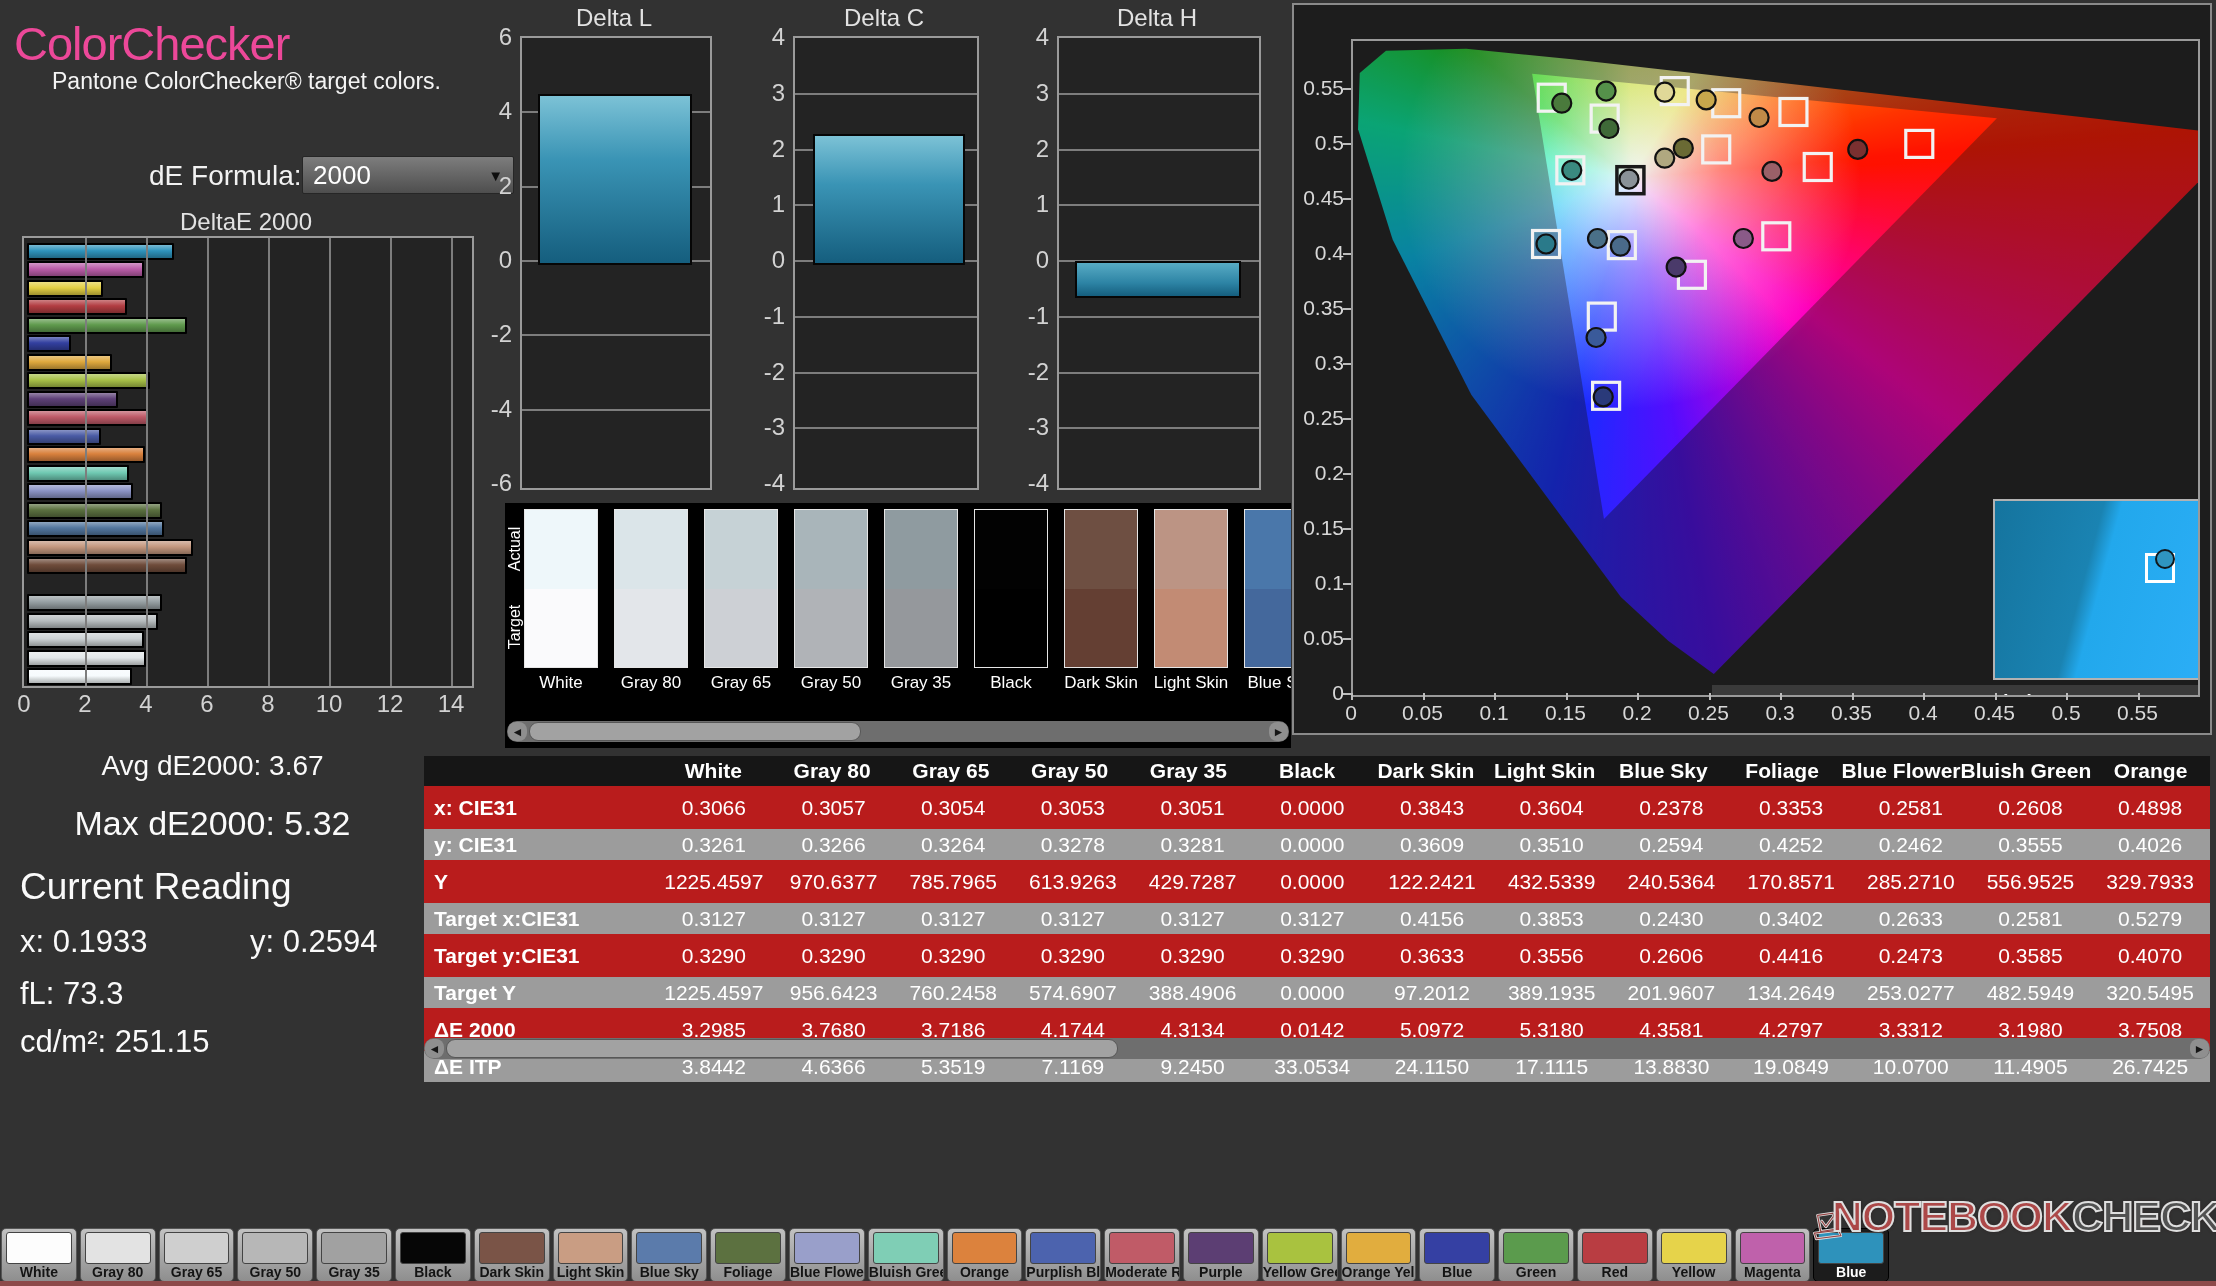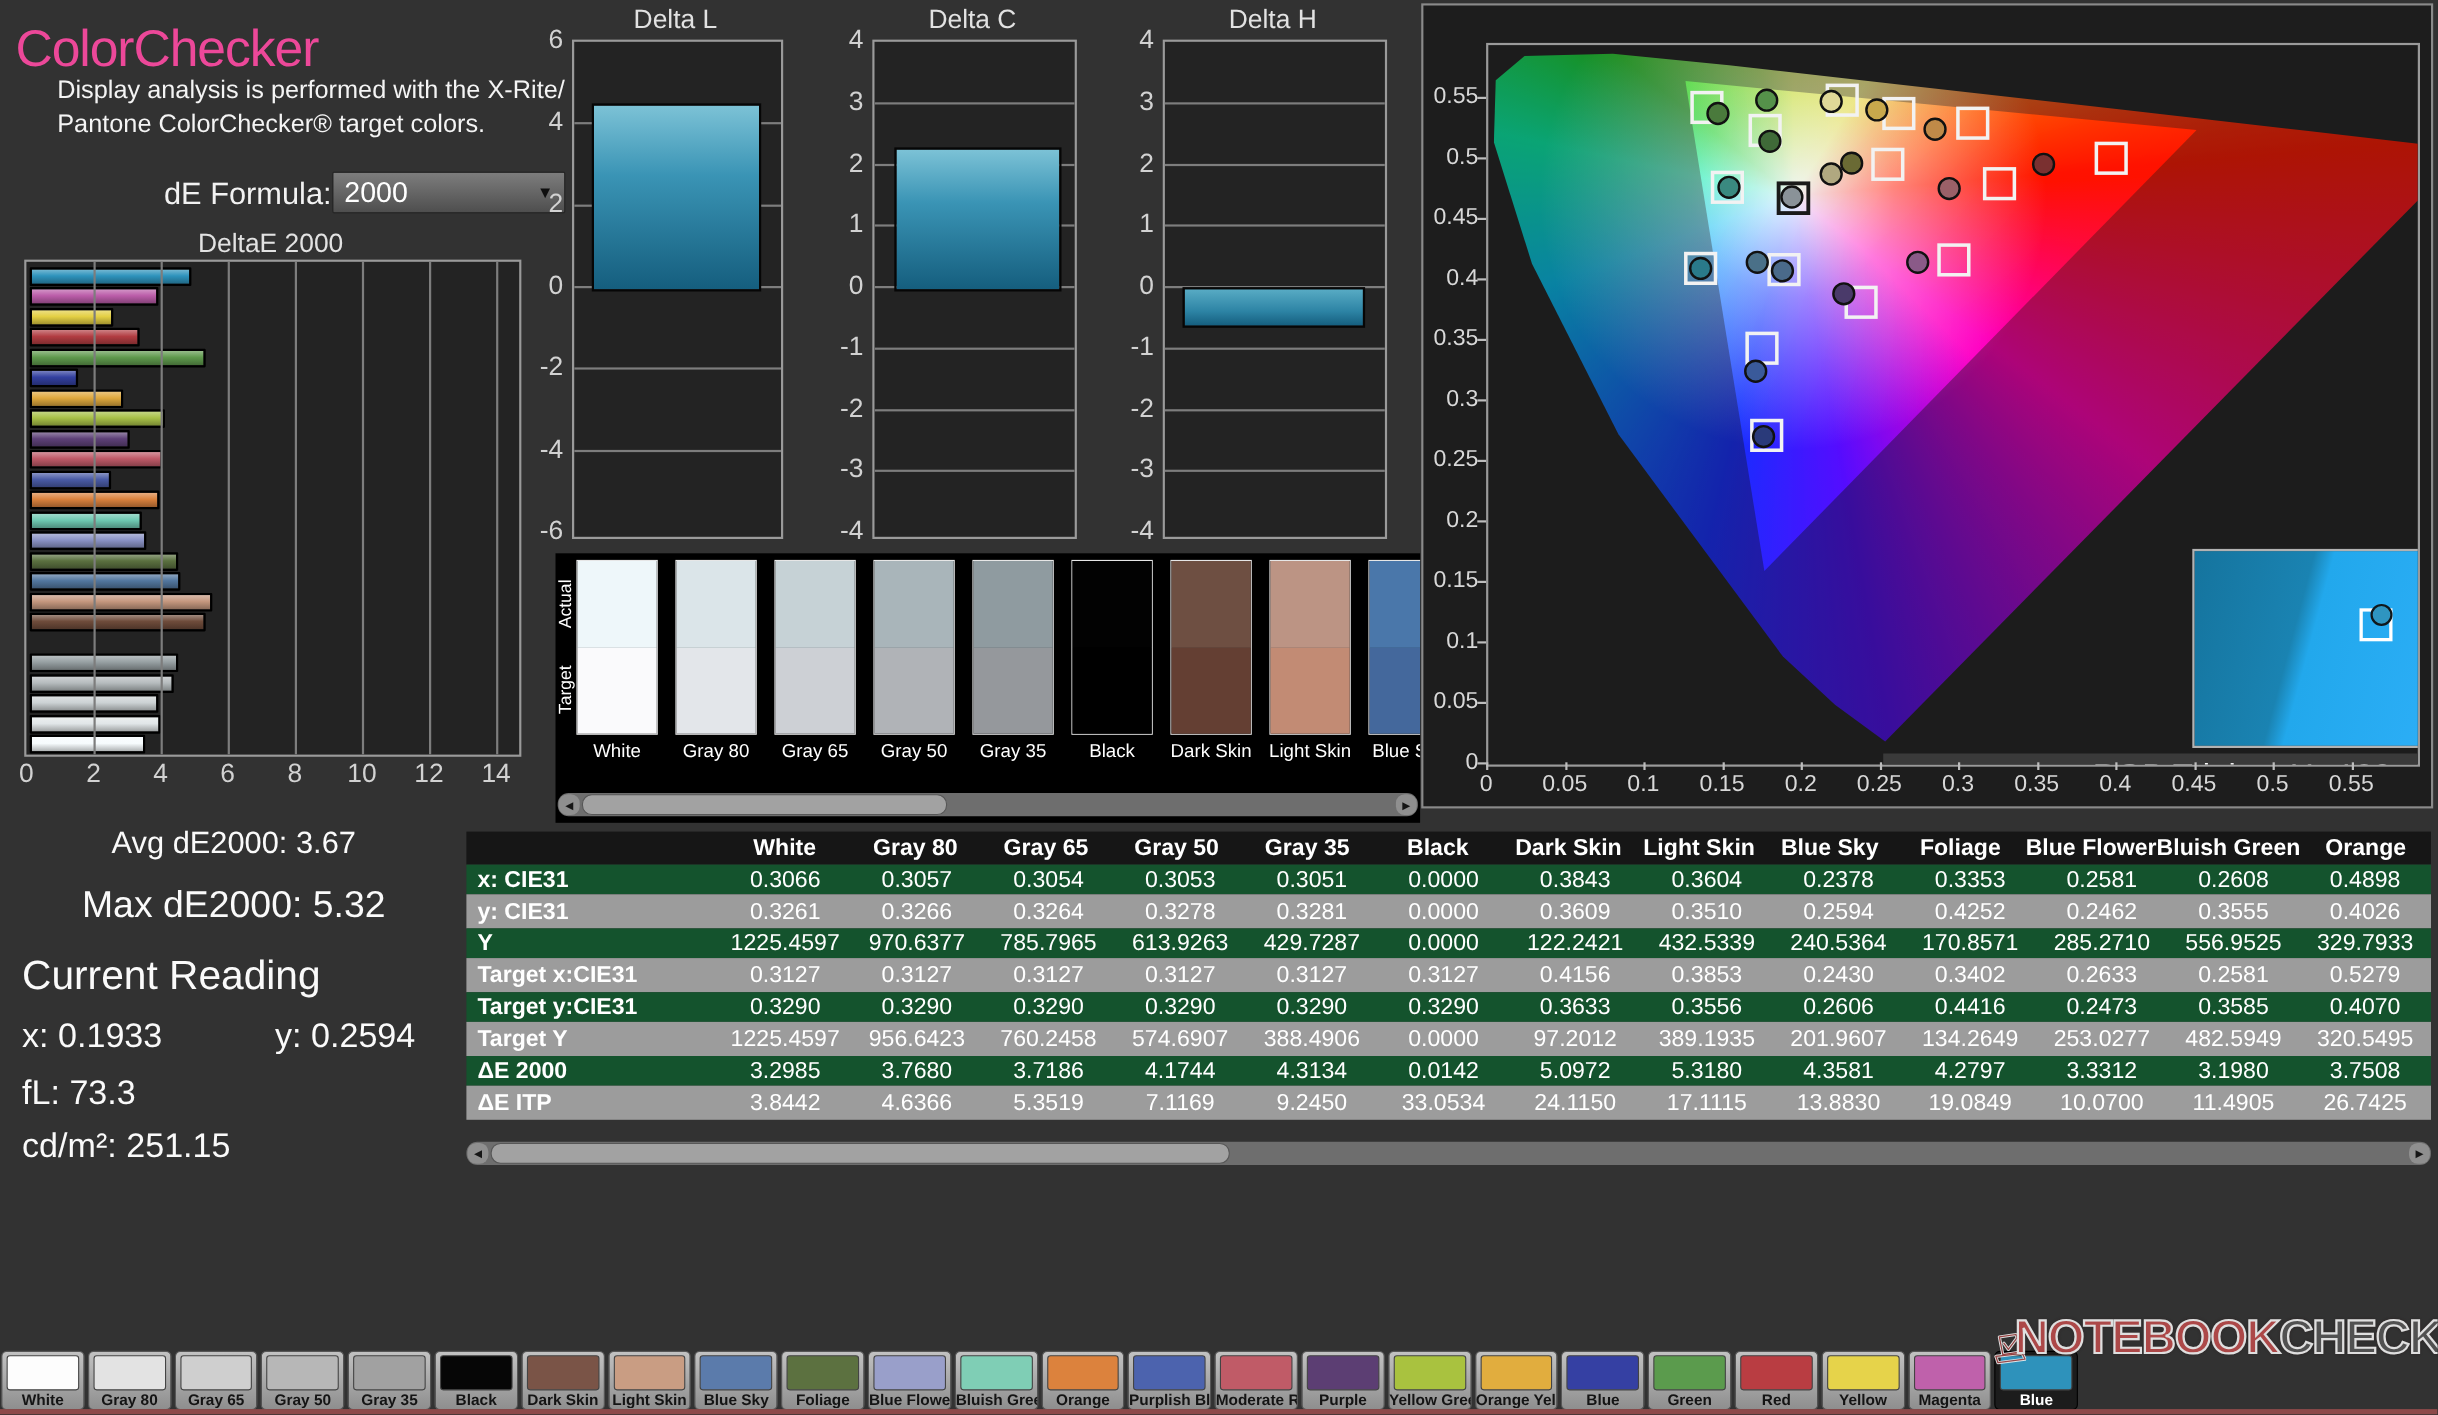--- a/index.html
+++ b/index.html
@@ -81,21 +81,21 @@
   #stat-x{left:20px;top:924px;font-size:31px;}
   #stat-y{left:250px;top:924px;font-size:31px;}
   #stat-fl{left:20px;top:976px;font-size:31px;}
   #stat-cd{left:20px;top:1024px;font-size:31px;}
   
   #table-panel{left:424px;top:756px;width:1786px;height:306px;}
   .trow{display:grid;grid-template-columns:230px repeat(13,1fr);align-items:center;}
   #thead{height:30px;background:#161616;font-weight:bold;}
   .trow .cell{text-align:center;font-size:21px;color:#fff;white-space:nowrap;overflow:visible;}
   .trow .rlabel{text-align:left;padding-left:10px;font-weight:bold;font-size:21px;color:#fff;white-space:nowrap;}
-  .trow.dark{background:#14532d;height:27px;}
+  .trow.dark{background:#b91c1c;height:43px;}
   .trow.light{background:#9c9c9c;height:31px;}
   
   #bottom-strip{left:0;top:1227px;width:2216px;height:56px;}
   #patches{position:absolute;left:1px;top:1px;width:1888px;height:54px;display:flex;gap:3px;}
   .patch{flex:1;position:relative;border-radius:5px;background:linear-gradient(#c2c2c2,#8e8e8e);border:1px solid #565656;}
   .patch .pswatch{position:absolute;left:4px;right:4px;top:3px;height:30px;border-radius:3px;border:1px solid #444;}
   .patch .plabel{position:absolute;bottom:1px;left:0;width:100%;text-align:center;font-size:14px;font-weight:600;color:#141414;white-space:nowrap;overflow:hidden;}
   .patch.selected{background:#1c1c1c;border-color:#000;}
   .patch.selected .plabel{color:#fff;}
   
@@ -104,21 +104,20 @@
     -webkit-text-stroke:2px #ededed;text-shadow:0 0 4px rgba(40,20,20,0.6);}
   #wm-word1{color:#b64a4a;}
   #wm-word2{color:#545454;}
   #bottom-line{left:0;top:1281px;width:2216px;height:5px;background:#8d4a4a;}
 </style>
 </head>
 <body>
 
 <div class="abs" id="app-title">ColorChecker</div>
 <div class="abs" id="desc">
-  <div>Display analysis is performed with the X-Rite/</div>
   <div>Pantone ColorChecker® target colors.</div>
 </div>
 <div class="abs" id="formula-label">dE Formula:</div>
 <div class="abs" id="formula-select">
   <span>2000</span>
   <span class="arrow">▼</span>
 </div>
 
 <div class="abs chart-title" id="de-title">DeltaE 2000</div>
 <div class="frame" id="de-frame">

